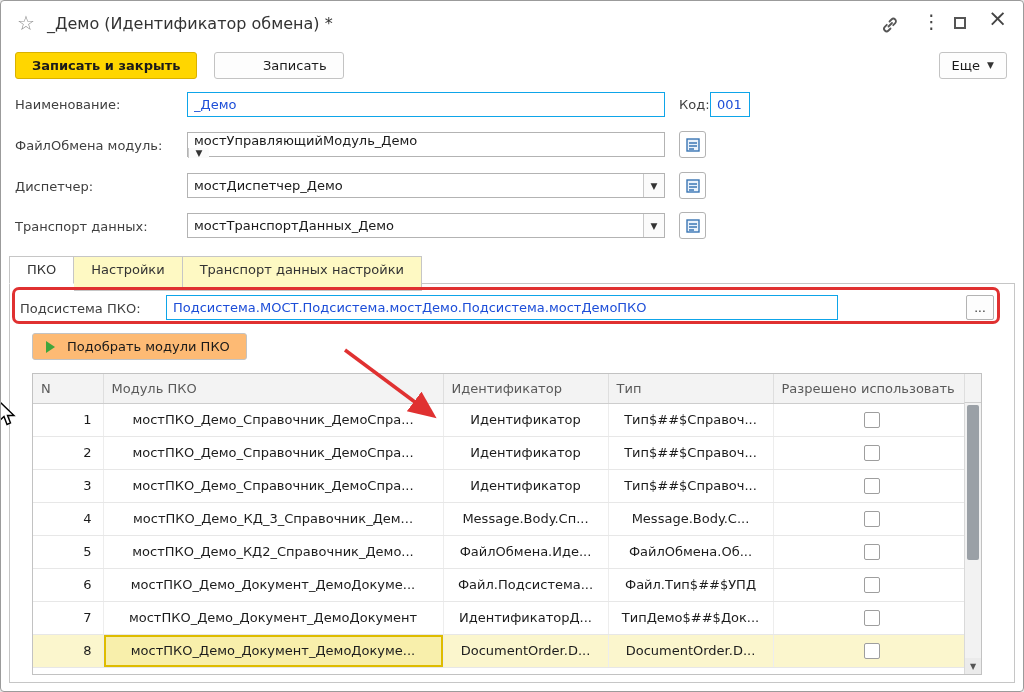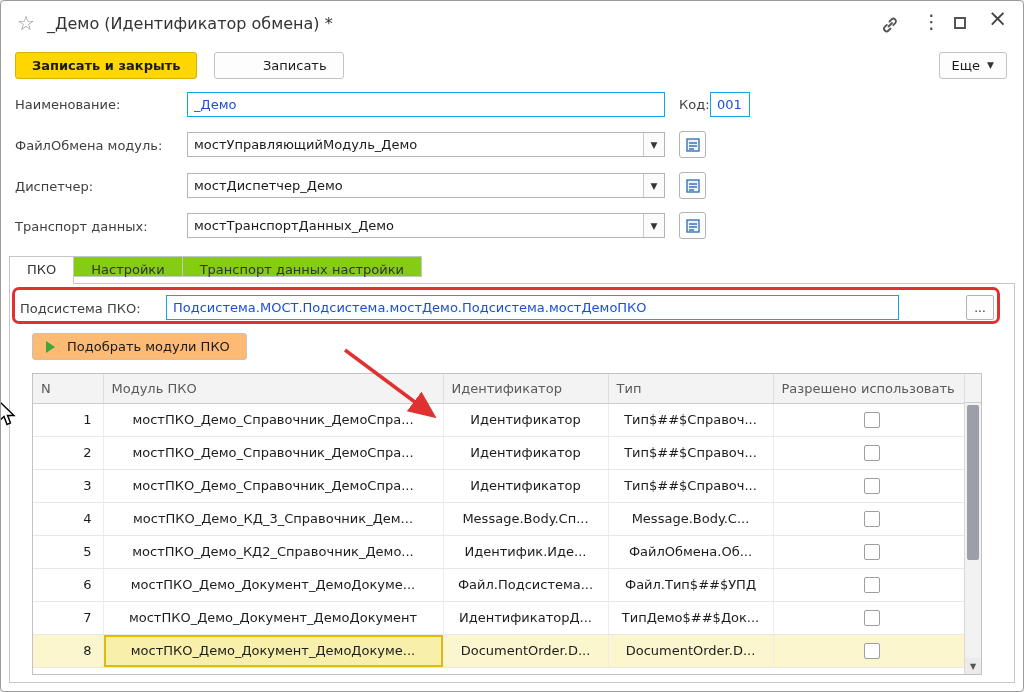--- a/index.html
+++ b/index.html
@@ -32,29 +32,29 @@
          background:#fff;display:flex;}
   .combo input{flex:1;min-width:0;border:none;outline:none;font-size:13px;padding:0 6px;height:100%;
                font-family:inherit;color:#1a1a1a;background:transparent;box-sizing:border-box;}
   .combo .arrow{width:20px;border-left:1px solid #c9c9c9;display:flex;align-items:center;justify-content:center;
                 font-size:9px;color:#333;cursor:pointer;background:#fbfbfb;}
   .icon-btn{position:absolute;left:678px;width:27px;height:27px;border:1px solid #b3b3b3;border-radius:3px;
             background:#fff;display:flex;align-items:center;justify-content:center;cursor:pointer;padding:0;}
 
   
   .tabs{position:absolute;left:8px;top:255px;display:flex;z-index:3;}
-  .tab{height:21px;line-height:26px;padding:0 17px;font-size:13px;color:#333;background:#84cc16;
+  .tab{height:35px;line-height:26px;padding:0 17px;font-size:13px;color:#333;background:#fef9c3;
        border:1px solid #c6c6c6;border-left:none;cursor:pointer;box-sizing:border-box;white-space:nowrap;}
   .tab:first-child{border-left:1px solid #c6c6c6;}
   .tab.active{background:#fff;height:28px;border-bottom:1px solid #fff;}
   .panel{position:absolute;left:8px;top:282px;width:1006px;height:400px;border:1px solid #c6c6c6;
          background:#fff;box-sizing:border-box;}
 
   .sub-lbl{left:10px;top:17px;}
-  .sub-inp{left:156px;top:11px;width:733px;}
+  .sub-inp{left:156px;top:11px;width:672px;}
   .dots-btn{position:absolute;left:956px;top:11px;width:28px;height:25px;border:1px solid #b3b3b3;
             background:#fdfdfd;border-radius:2px;font-size:12px;line-height:12px;cursor:pointer;
             font-family:inherit;color:#333;padding:0;}
   .annot-box{position:absolute;left:2px;top:3px;width:988px;height:37px;border:3px solid #e03131;
              border-radius:7px;box-sizing:border-box;pointer-events:none;z-index:5;}
 
   .pick-btn{position:absolute;left:22px;top:49px;height:27px;border:1px solid #c3c3c3;border-radius:3px;
             background:#fdba74;font-size:13px;color:#1a1a1a;padding:0 16px 0 34px;cursor:pointer;
             font-family:inherit;box-sizing:border-box;}
   .play{position:absolute;left:13px;top:7px;width:0;height:0;border-left:9px solid #3fa63c;
@@ -109,21 +109,21 @@
   <button class="btn btn-primary">Записать и закрыть</button>
   <button class="btn btn-save">Записать</button>
   <button class="btn btn-more"><span>Еще</span><span class="caret">▼</span></button>
 
   <span class="lbl" style="left:14px;top:96px;">Наименование:</span>
   <input class="inp" style="left: 186px; top: 91px; width: 478px;" value="_Демо">
   <span class="lbl" style="left:678px;top:96px;">Код:</span>
   <input class="inp" style="left: 709px; top: 91px; width: 40px;" value="001">
 
   <span class="lbl" style="left:14px;top:137px;">ФайлОбмена модуль:</span>
-  <div class="combo" style="top:131px;">
+  <div class="combo" style="top:131px;flex-direction:column;">
     <input value="мостУправляющийМодуль_Демо" style="">
     <span class="arrow">▼</span>
   </div>
   <button class="icon-btn" style="top:130px;">
     <svg width="16" height="16" viewBox="0 0 16 16">
       <rect x="2" y="2" width="12" height="12" fill="#eaf2fb" stroke="#3a76b4" stroke-width="1.4"></rect>
       <line x1="4" y1="6" x2="12" y2="6" stroke="#3a76b4" stroke-width="1.3"></line>
       <line x1="4" y1="9" x2="12" y2="9" stroke="#3a76b4" stroke-width="1.3"></line>
       <line x1="4" y1="12" x2="9" y2="12" stroke="#3a76b4" stroke-width="1.3"></line>
     </svg>
@@ -216,21 +216,21 @@
           <tr>
             <td class="n">4</td>
             <td class="module">мостПКО_Демо_КД_3_Справочник_Дем...</td>
             <td>Message.Body.Сп...</td>
             <td>Message.Body.С...</td>
             <td><span class="cb"></span></td>
           </tr>
           <tr>
             <td class="n">5</td>
             <td class="module">мостПКО_Демо_КД2_Справочник_Демо...</td>
-            <td>Идентифик.Иде...</td>
+            <td>ФайлОбмена.Иде...</td>
             <td>ФайлОбмена.Об...</td>
             <td><span class="cb"></span></td>
           </tr>
           <tr>
             <td class="n">6</td>
             <td class="module">мостПКО_Демо_Документ_ДемоДокуме...</td>
             <td>Файл.Подсистема...</td>
             <td>Файл.Тип$##$УПД</td>
             <td><span class="cb"></span></td>
           </tr>

